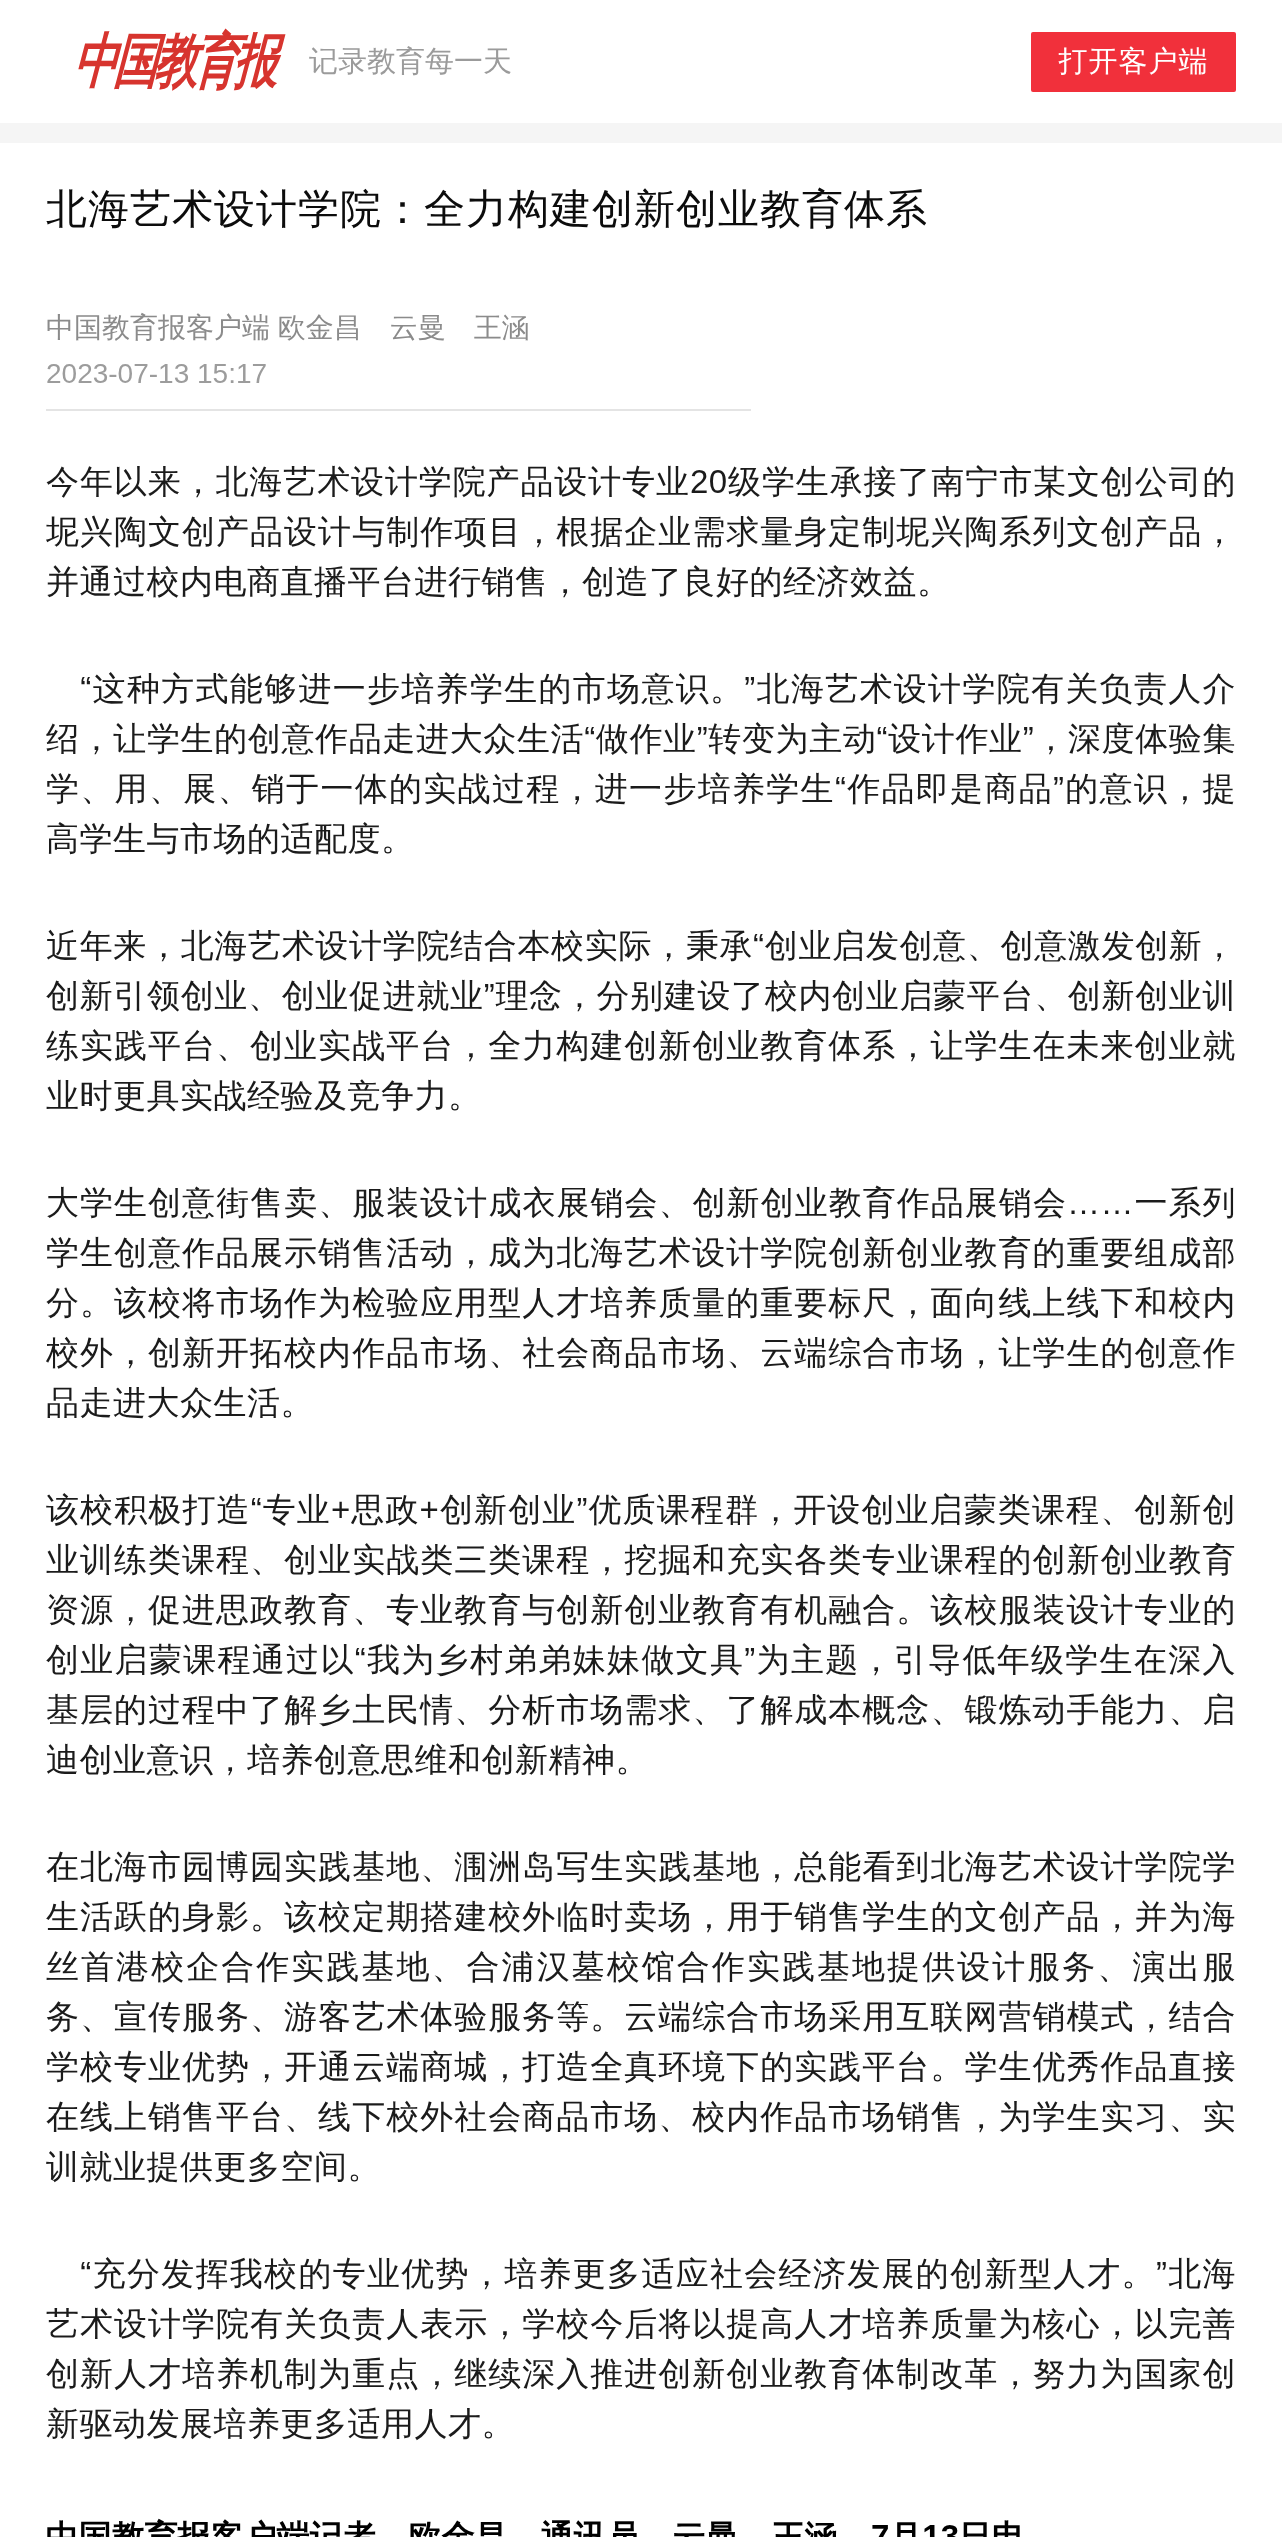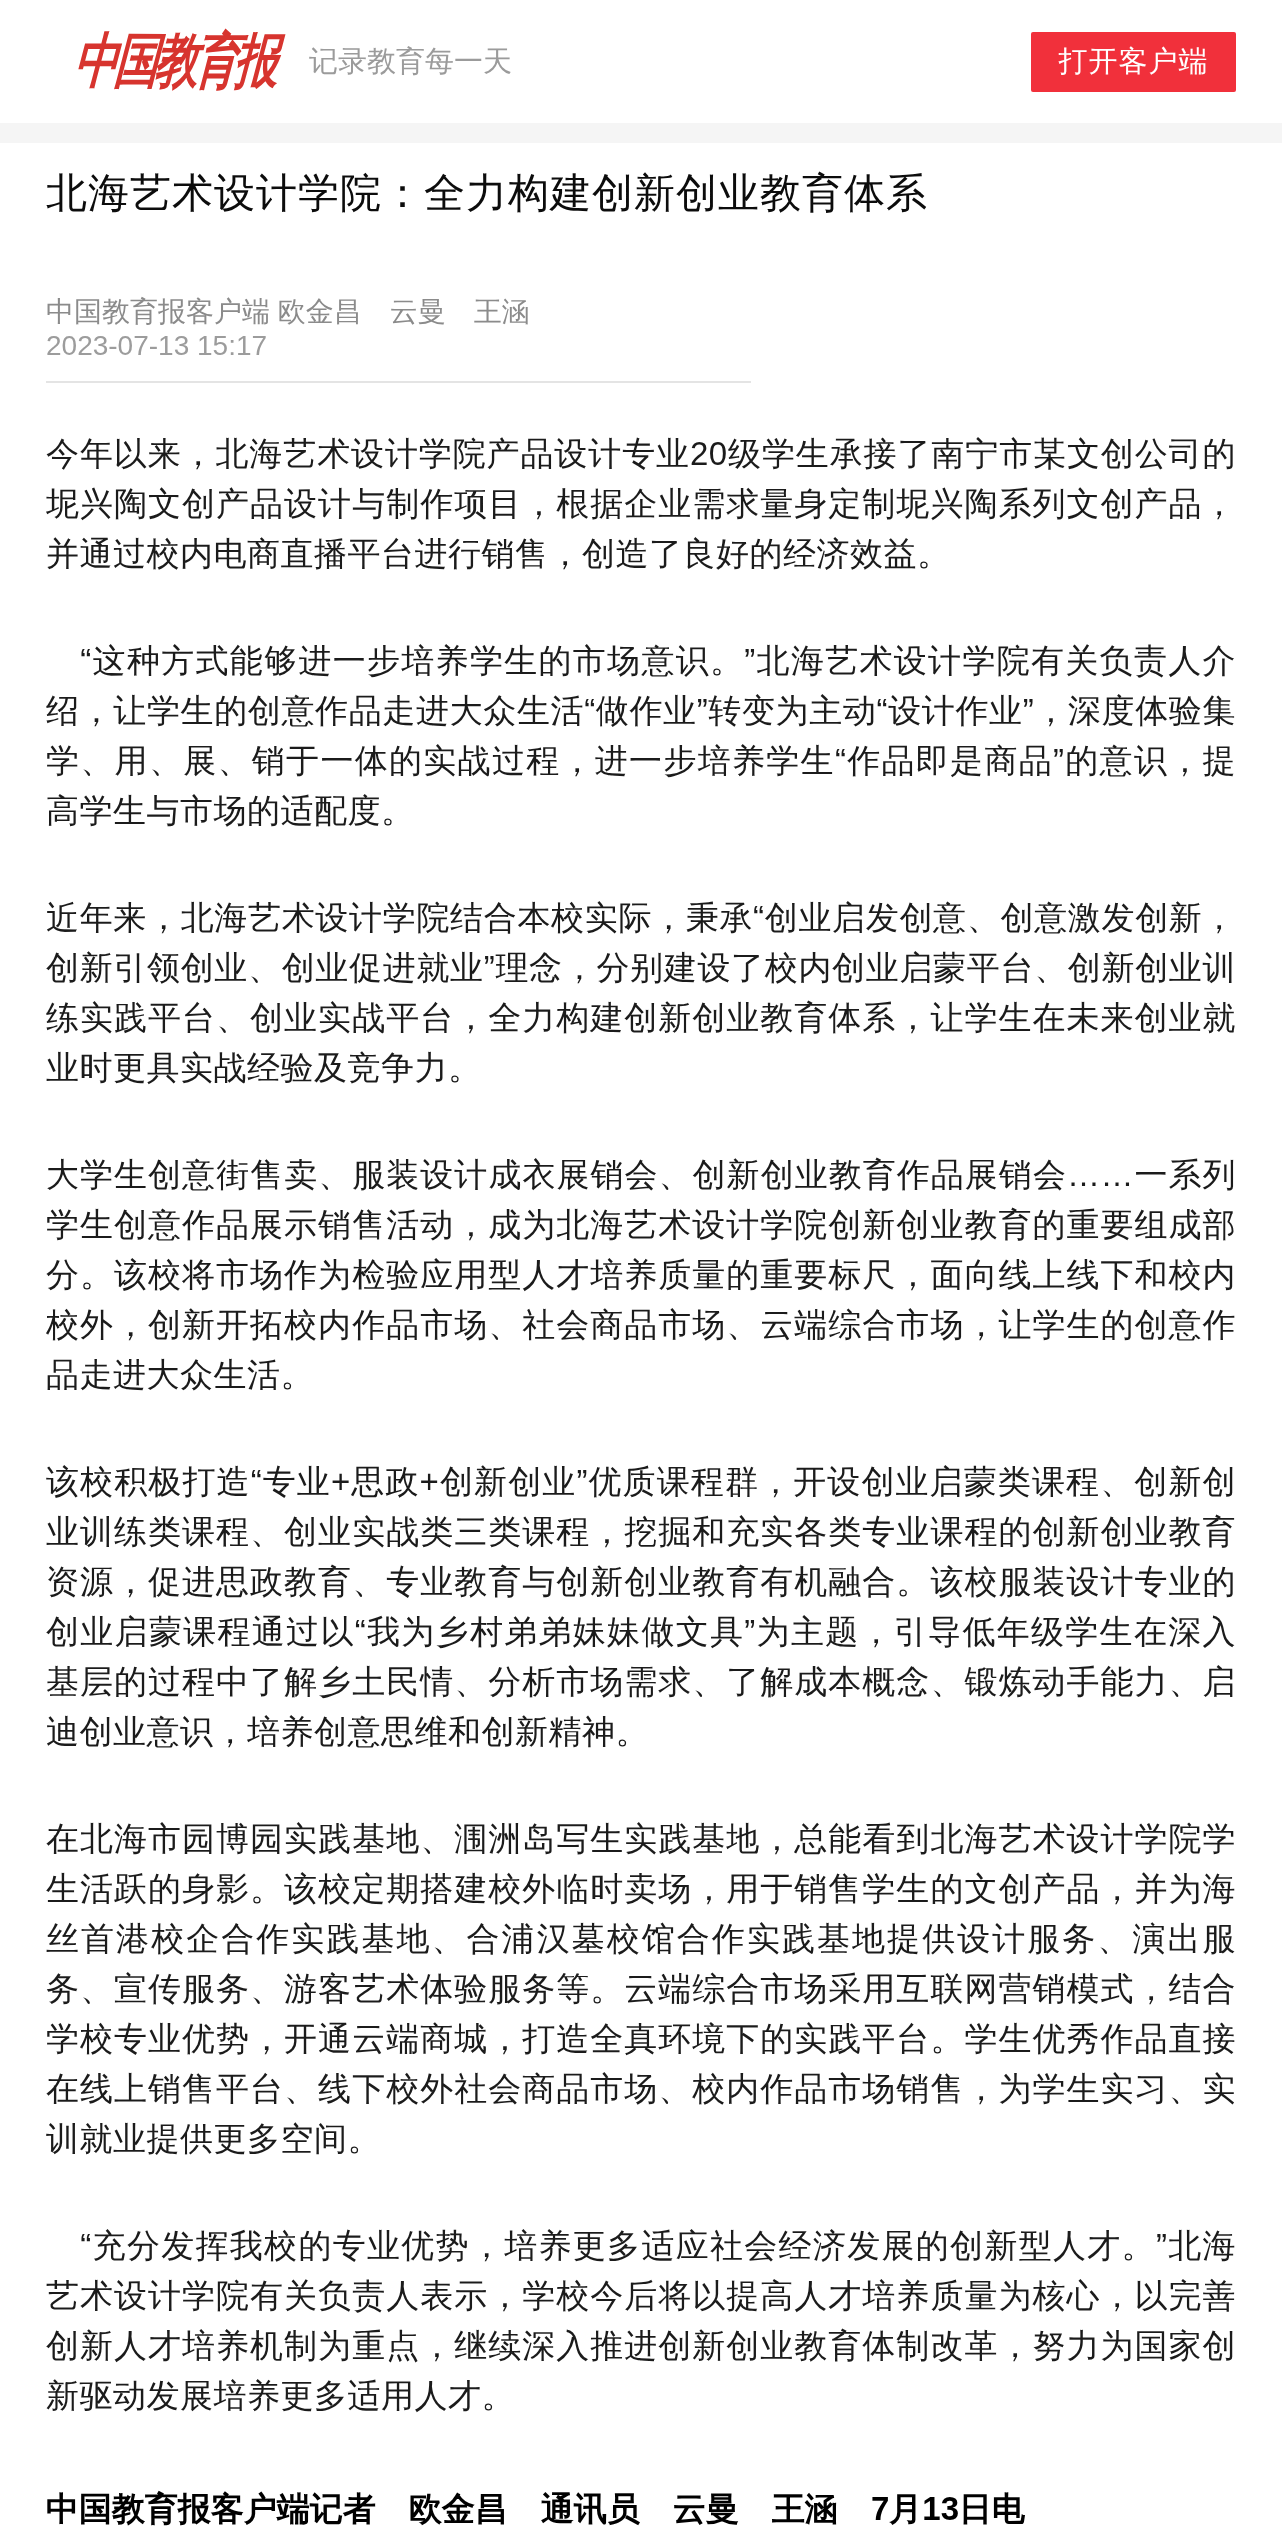--- a/index.html
+++ b/index.html
@@ -57,34 +57,35 @@
   .gray-strip {
     height: 20px;
     background: #f5f5f5;
   }
 
   
   .article {
     padding: 0 46px;
   }
   .article-title {
-    margin-top: 24px;
+    margin-top: 40px;
     font-size: 41px;
     line-height: 52px;
     font-weight: 400;
     color: #0c0c0c;
     letter-spacing: 1px;
   }
   .meta-source {
     margin-top: 76px;
     font-size: 28px;
     line-height: 34px;
     color: #8b8b8b;
   }
   .meta-date {
+    margin-top: 12px;
     font-size: 28px;
     line-height: 34px;
     color: #9c9c9c;
   }
   .divider {
     margin-top: 18px;
     width: 705px;
     height: 0;
     border-top: 2px solid #e4e4e4;
   }

